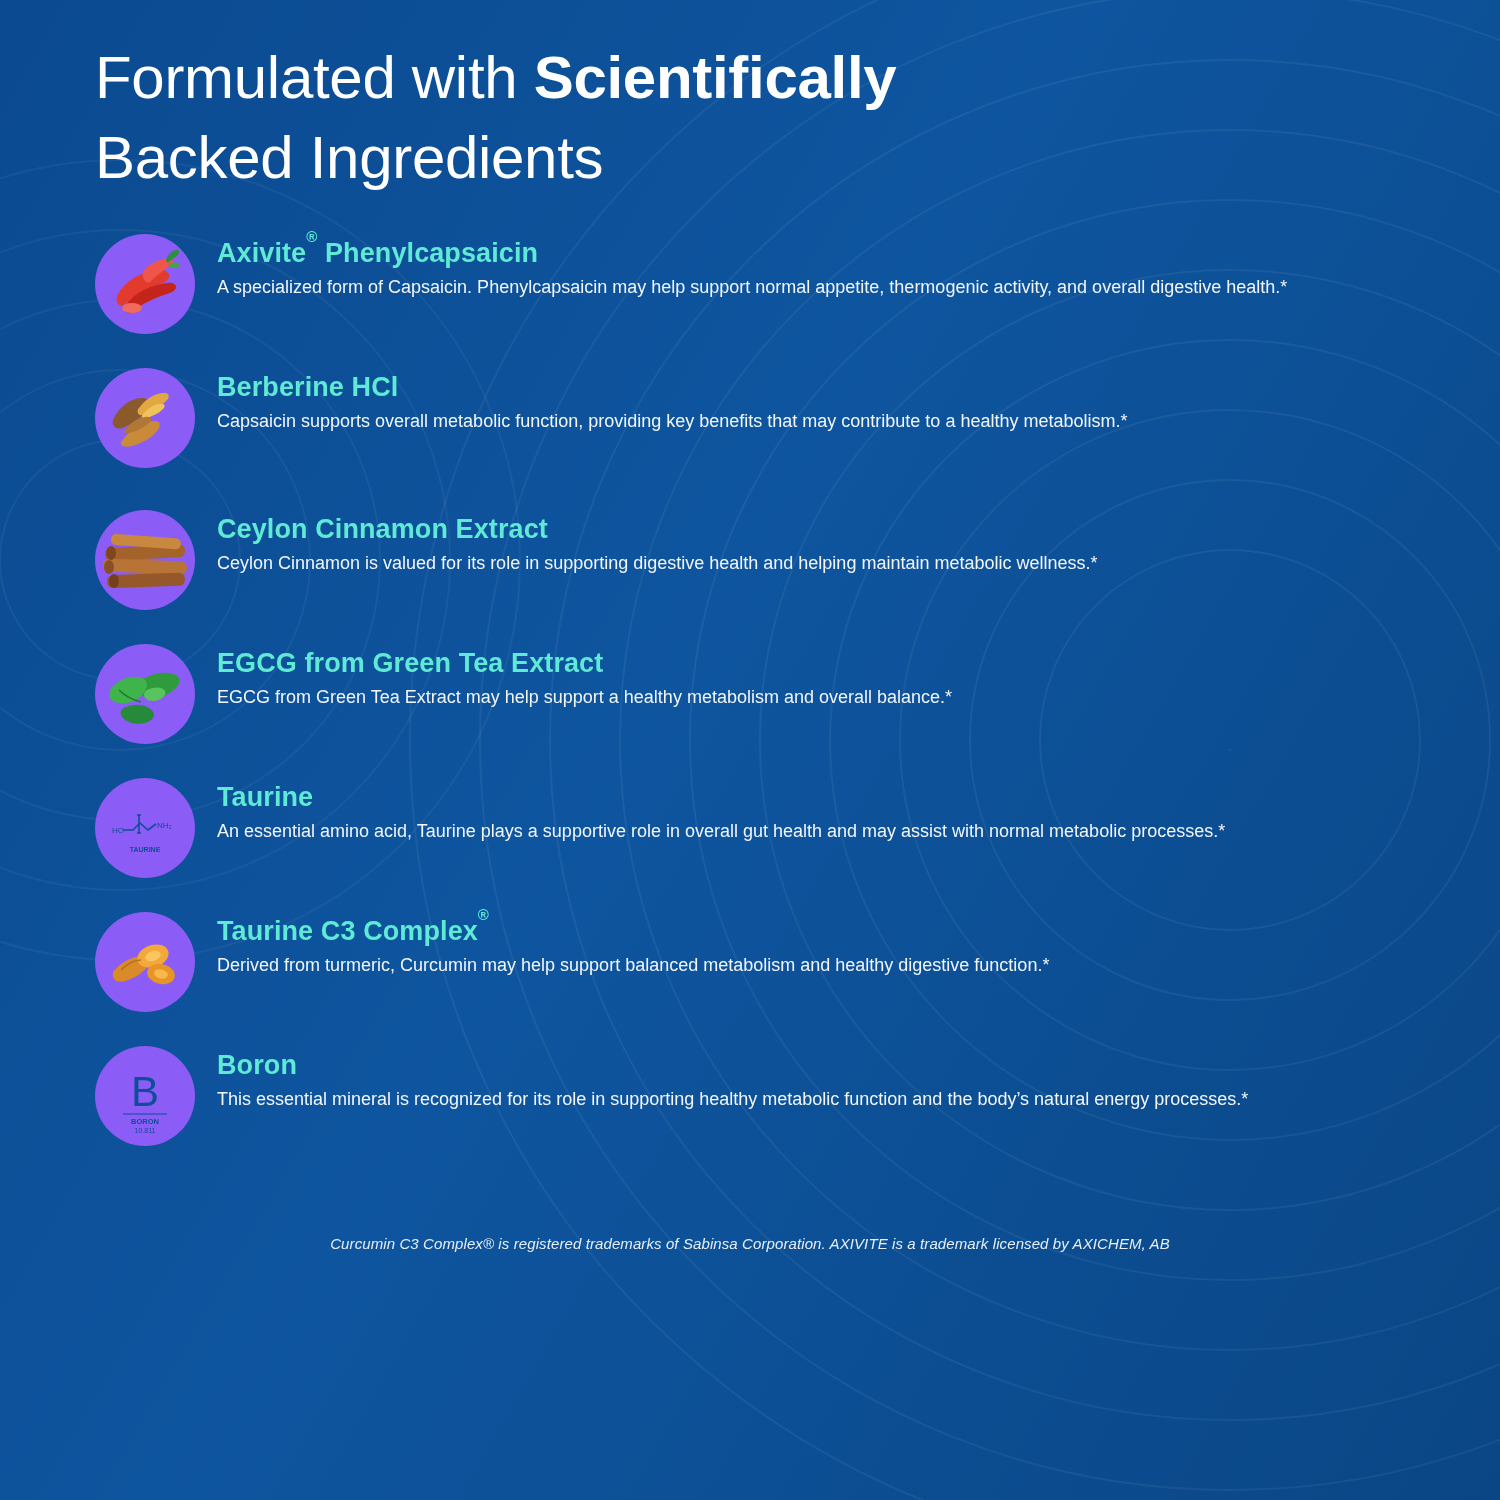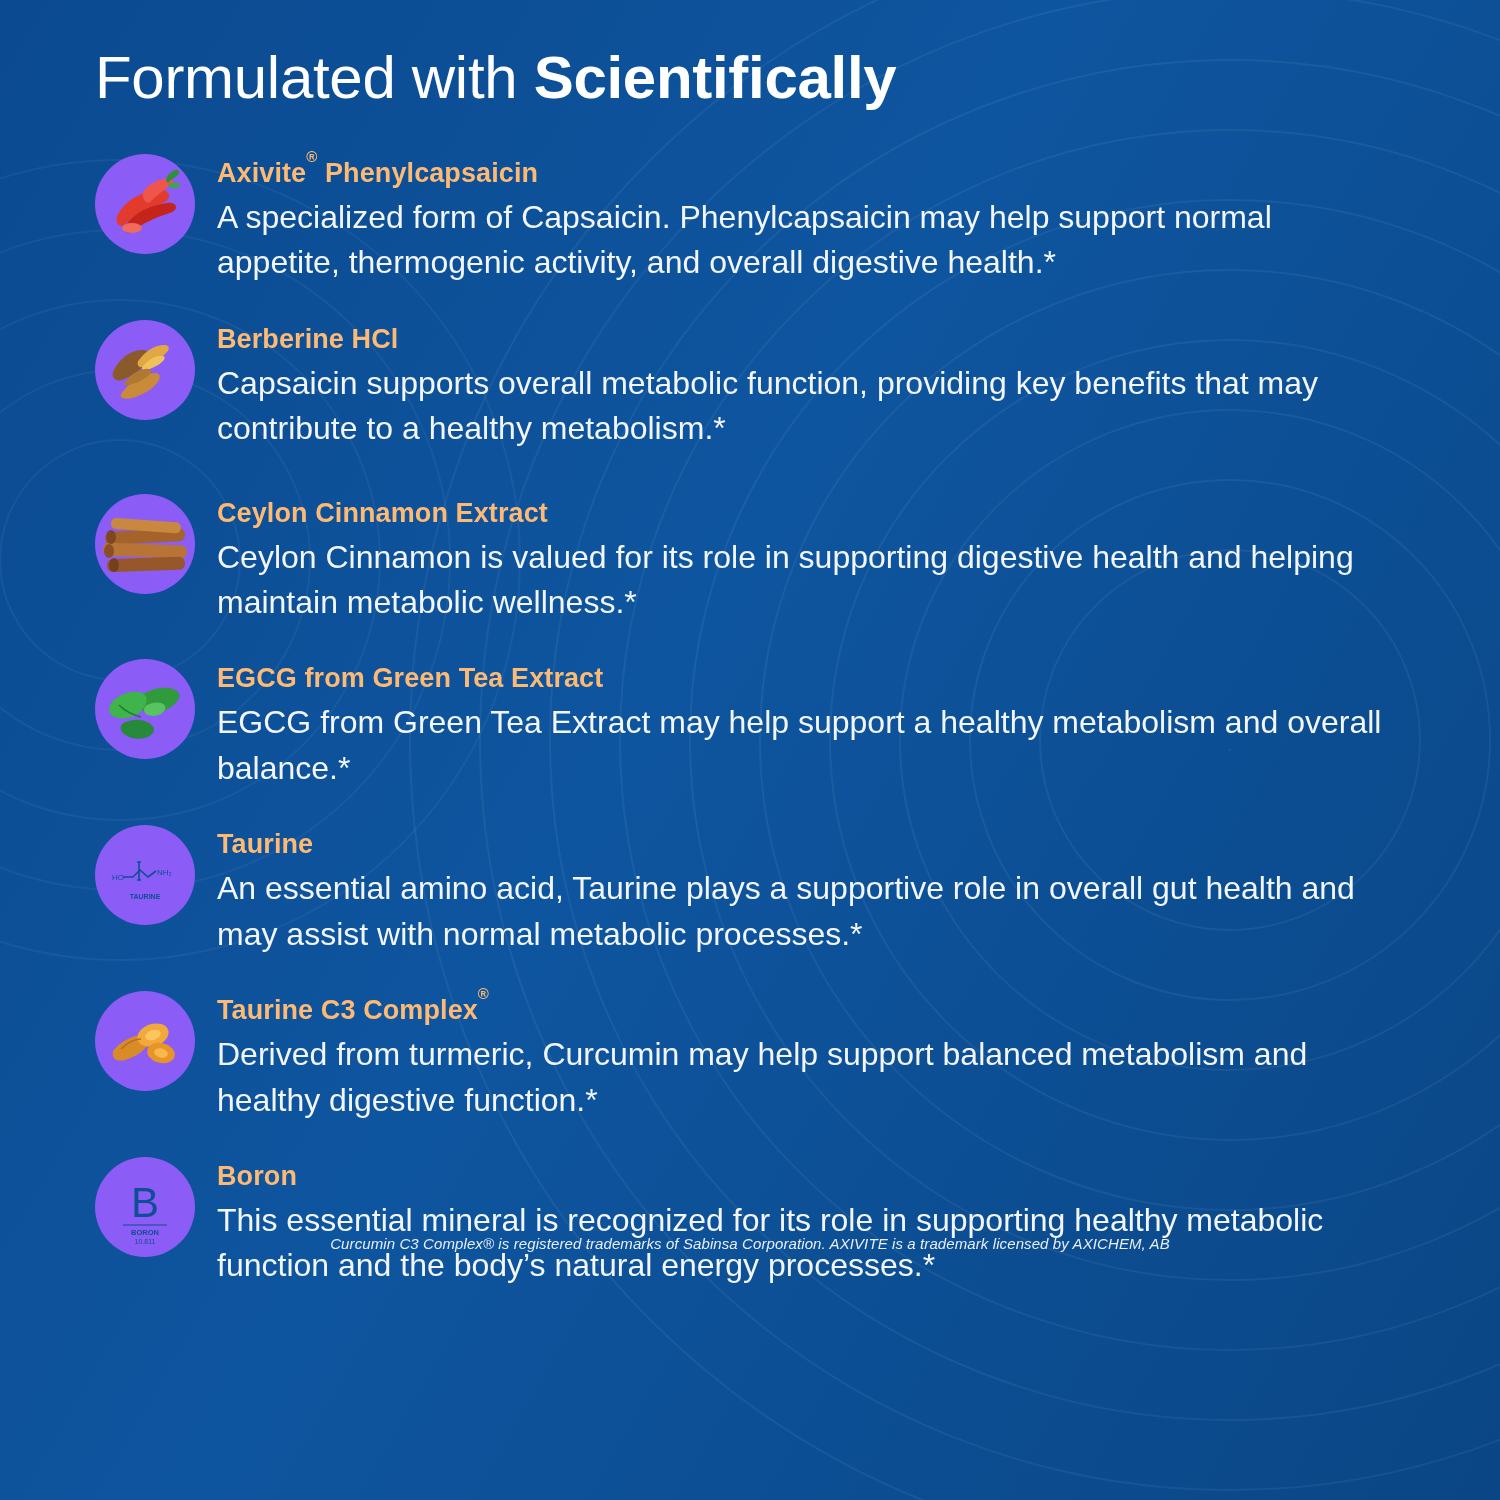--- a/index.html
+++ b/index.html
@@ -71,31 +71,31 @@
     display: flex;
     align-items: center;
     justify-content: center;
     overflow: hidden;
   }
   .bullet svg { display: block; }
 
   .content { flex: 1 1 auto; padding-top: 8px; }
 
   .ing-name {
-    color: #fdba74;
+    color: #5eead4;
     font-size: 27px;
     font-weight: 700;
     letter-spacing: 0.1px;
     margin-bottom: 6px;
   }
   .ing-name sup { font-size: 15px; top: -0.65em; position: relative; }
 
   .ing-desc {
     color: #f2f6fb;
-    font-size: 32px;
+    font-size: 18px;
     font-weight: 300;
     line-height: 1.42;
     max-width: 1180px;
   }
 
   
   .item.gap-lg { margin-bottom: 38px; }
   .item.gap-md { margin-bottom: 30px; }
 
   #footnote {
@@ -137,20 +137,21 @@
       <circle cx="120" cy="560" r="330"></circle>
       <circle cx="120" cy="560" r="400"></circle>
     </g>
   </svg>
 </div>
 
 <div id="page">
 
   <h1 id="heading">
     <span>Formulated with </span><span class="strong">Scientifically</span><br>
+    <span>Backed Ingredients</span>
   </h1>
 
   <div id="list">
 
     <div class="item gap-md">
       <div class="bullet">
         <svg width="100" height="100" viewBox="0 0 100 100">
           <g stroke="#c42b1c" stroke-width="0">
             <path d="M22 62c8-16 24-24 40-26 6-1 11 1 12 5 1 4-3 7-9 9-14 5-26 12-35 20-4 4-10 1-8-8z" fill="#e23b2e"></path>
             <path d="M30 72c10-14 26-21 42-23 5-1 9 1 9 4 0 3-3 5-9 7-13 4-25 10-34 17-4 3-10 2-8-5z" fill="#c4241a"></path>

